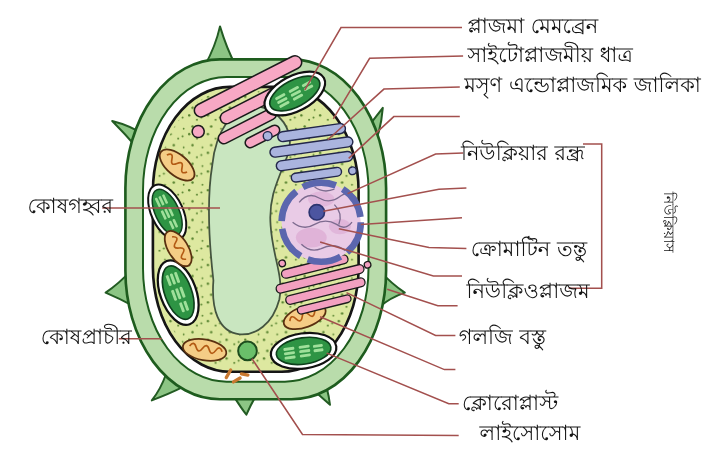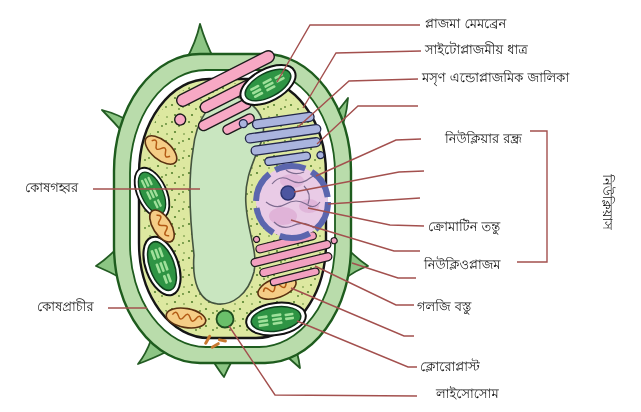--- a/index.html
+++ b/index.html
@@ -1,19 +1,19 @@
 <!DOCTYPE html>
 <html><head>
 <meta charset="utf-8">
 <style>
   html,body{margin:0;padding:0;background:#fff;}
   .stage{position:relative;width:641px;height:412px;background:#ffffff;overflow:hidden;
          font-family:"DejaVu Sans","Liberation Sans",sans-serif;}
   .stage svg{position:absolute;left:0;top:0;}
-  .lbl{position:absolute;font-size:13px;line-height:18px;color:#141414;white-space:nowrap;}
+  .lbl{position:absolute;font-size:19px;line-height:18px;color:#141414;white-space:nowrap;}
   .vlbl{position:absolute;left:562px;top:193px;width:90px;height:18px;text-align:center;
         font-size:13px;line-height:18px;color:#141414;white-space:nowrap;
         transform:rotate(90deg);}
 </style>
 </head>
 <body>
 
 <div class="stage">
 
 <svg width="641" height="412" viewBox="0 0 641 412">
@@ -191,21 +191,21 @@
     <polyline points="417,396 275,395 229,326"></polyline>
     <polyline points="93,189 200,189"></polyline>
     <polyline points="108,308 147,308"></polyline>
     <path d="M530,131 L547,131 L547,262 L517,262"></path>
   </g>
 </svg>
 
   <div class="lbl" style="left:425px;top:15px">প্লাজমা মেমব্রেন</div>
   <div class="lbl" style="left:425px;top:41px">সাইটোপ্লাজমীয় ধাত্র</div>
   <div class="lbl" style="left:422px;top:69px">মসৃণ এন্ডোপ্লাজমিক জালিকা</div>
-  <div class="lbl" style="left:445px;top:130px">নিউক্লিয়ার রন্ধ্র</div>
+  <div class="lbl" style="left:419px;top:130px">নিউক্লিয়ার রন্ধ্র</div>
   <div class="lbl" style="left:428px;top:218px">ক্রোমাটিন তন্তু</div>
   <div class="lbl" style="left:424px;top:256px">নিউক্লিওপ্লাজম</div>
   <div class="lbl" style="left:417px;top:298px">গলজি বস্তু</div>
   <div class="lbl" style="left:420px;top:358px">ক্লোরোপ্লাস্ট</div>
   <div class="lbl" style="left:436px;top:385px">লাইসোসোম</div>
 
   <div class="lbl" style="left:25px;top:179px">কোষগহ্বর</div>
   <div class="lbl" style="left:37px;top:298px">কোষপ্রাচীর</div>
 
   <div class="vlbl">নিউক্লিয়াস</div>

